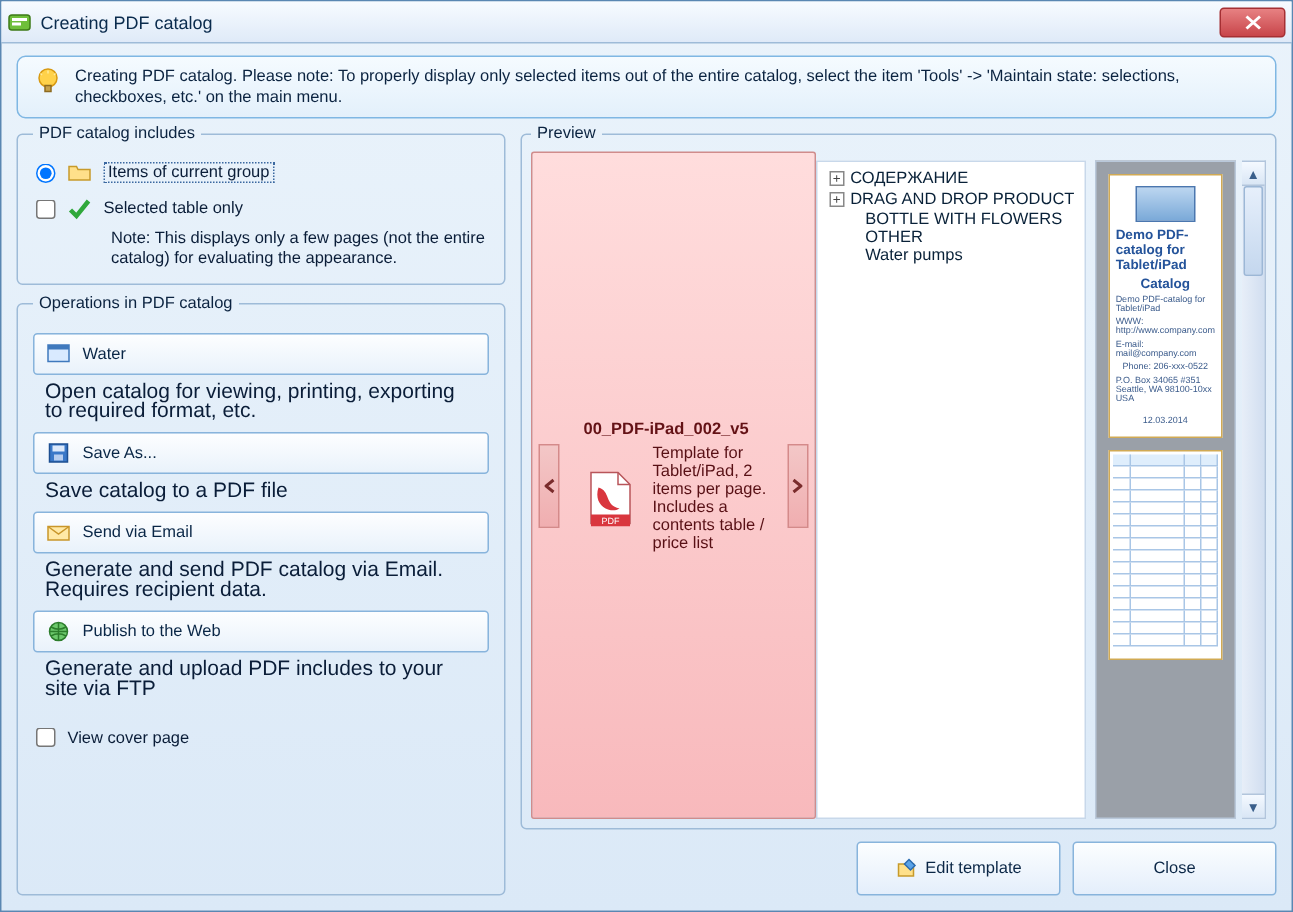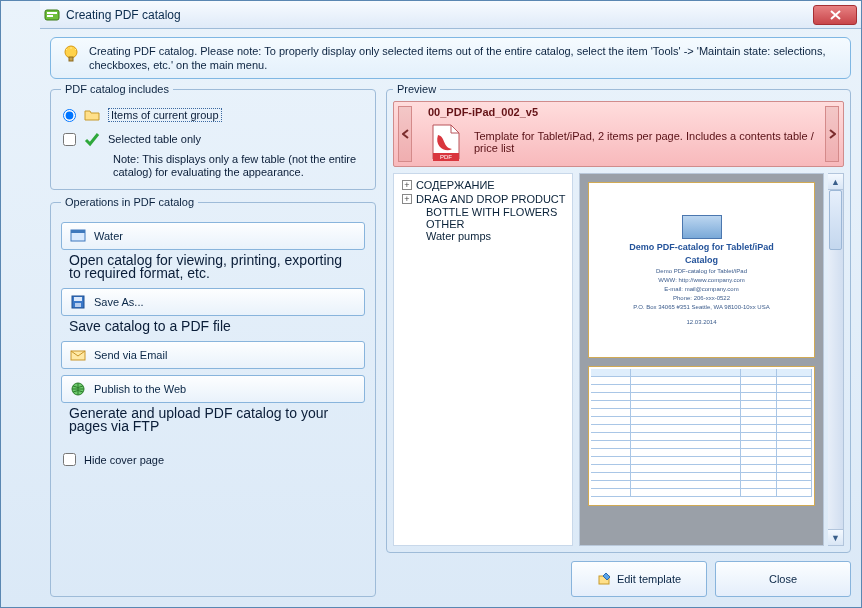--- a/index.html
+++ b/index.html
@@ -1,17 +1,17 @@
 <!DOCTYPE html>
 <html><head>
 <meta charset="utf-8">
 <style>
   * { box-sizing: border-box; font-family: Tahoma, Verdana, Arial, sans-serif; }
   body { margin: 0; padding: 0; background: #eef4fc; width: 862px; height: 608px; overflow: hidden; }
-  .window { width: 862px; height: 608px; background: linear-gradient(#eaf3fb,#dbe9f7); border: 1px solid #5a87b2; display: flex; flex-direction: column; padding-left: 39px; }
+  .window { width: 862px; height: 608px; background: linear-gradient(#eaf3fb,#dbe9f7); border: 1px solid #5a87b2; display: flex; flex-direction: column; }
   .titlebar { height: 28px; background: linear-gradient(#f7fbff,#dfeaf8); display: flex; align-items: center; padding: 0 4px; border-bottom: 1px solid #9ebbd8; }
   .titlebar .title { font-size: 12px; color: #0a2b4d; margin-left: 6px; flex: 1; }
   .titlebar .close { width: 44px; height: 20px; border-radius: 3px; background: linear-gradient(#e78182,#c8454a); border: 1px solid #a52f33; display: flex; align-items: center; justify-content: center; color: #fff; font-weight: bold; font-size: 11px; }
   .titlebar .appicon { width: 16px; height: 16px; display: inline-flex; }
 
   .body { flex: 1; display: flex; flex-direction: column; padding: 8px 10px 10px; gap: 4px; }
   .noterow { border: 1px solid #7fb7e3; border-radius: 6px; background: linear-gradient(#f5fbff,#e3f0fb); padding: 6px 10px; display: flex; align-items: flex-start; gap: 8px; }
   .noterow .bulb { width: 20px; height: 20px; flex-shrink: 0; }
   .noterow .txt { font-size: 11px; color: #0b2340; line-height: 14px; }
 
@@ -23,21 +23,21 @@
   legend { font-size: 11px; color: #0b2340; padding: 0 4px; }
 
   .optrow { display: flex; align-items: center; gap: 8px; padding: 4px 2px; font-size: 11px; color: #0a1d38; }
   .optrow input[type=radio], .optrow input[type=checkbox] { margin: 0; }
   .iconbox { width: 16px; height: 16px; display: inline-flex; align-items: center; justify-content: center; }
   .optnote { font-size: 11px; color: #0a1d38; padding: 2px 2px 2px 52px; line-height: 13px; }
 
   .opbtn { border: 1px solid #88b4dc; border-radius: 3px; background: linear-gradient(#fdfeff,#e9f2fb); padding: 5px 8px; display: flex; align-items: center; gap: 8px; font-size: 11px; color: #092646; cursor: pointer; margin-top: 6px; }
   .opdesc { font-size: 14px; color: #0a1d38; padding: 4px 8px 2px 8px; line-height: 13px; }
 
-  .previewfs { flex: 1; display: flex; flex-direction: column; min-height: 0; padding: 6px; }
+  .previewfs { flex: 1; display: flex; min-height: 0; padding: 6px; }
   .tmplbar { border: 1px solid #d08c8c; background: linear-gradient(#fdd,#f8b9bc); border-radius: 2px; padding: 4px 4px; display: flex; align-items: center; gap: 10px; }
   .tmplbar .name { font-size: 11px; font-weight: bold; color: #641216; margin-left: 4px; }
   .tmplbar .pdfchip { width: 36px; height: 40px; display: flex; flex-direction: column; align-items: center; justify-content: center; margin-left: 4px; }
   .tmplbar .desc { font-size: 11px; color: #581015; flex: 1; }
   .tmplbar .navbtn { width: 14px; height: 56px; background: linear-gradient(#f3c7c7,#f0aeb0); border: 1px solid #d48a8a; display: flex; align-items: center; justify-content: center; color: #7a2c2c; font-size: 10px; cursor: pointer; }
   .tmplbar .navbtn.left { margin-right: 2px; }
   .tmplbar .col { display: flex; flex-direction: column; gap: 4px; flex: 0 0 auto; }
   .tmplbar .mid { display: flex; align-items: center; gap: 10px; flex: 1; }
 
   .previewbody { flex: 1; display: flex; gap: 6px; margin-top: 6px; min-height: 0; }
@@ -123,21 +123,21 @@
           <label class="optrow">
             <input type="checkbox" style="">
             <span class="iconbox">
               <svg width="16" height="16" viewBox="0 0 16 16">
                   <path d="M2 9 l4 4 8-10" fill="none" stroke="#2fa83b" stroke-width="3"></path>
                 </svg>
             </span>
             <span>Selected table only</span>
           </label>
 
-          <div class="optnote">Note: This displays only a few table (not the entire catalog) for evaluating the appearance.</div>
+          <div class="optnote">Note: This displays only a few pages (not the entire catalog) for evaluating the appearance.</div>
         </fieldset>
 
         <fieldset style="flex:1;">
           <legend>Operations in PDF catalog</legend>
 
           <div class="opbtn">
             <span class="iconbox">
               <svg width="16" height="16" viewBox="0 0 16 16">
                   <rect x="1" y="2" width="14" height="11" fill="#d9eaff" stroke="#3f79bd"></rect>
                   <rect x="1" y="2" width="14" height="3" fill="#3f79bd"></rect>
@@ -161,35 +161,36 @@
 
           <div class="opbtn">
             <span class="iconbox">
               <svg width="16" height="16" viewBox="0 0 16 16">
                   <rect x="1" y="4" width="14" height="9" fill="#ffe9a6" stroke="#c9962a"></rect>
                   <path d="M1 4 l7 5 7-5" fill="none" stroke="#c9962a"></path>
                 </svg>
             </span>
             <span>Send via Email</span>
           </div>
+          <div class="opdesc">Generate and send PDF catalog via Email. Requires recipient data.</div>
 
           <div class="opbtn">
             <span class="iconbox">
               <svg width="16" height="16" viewBox="0 0 16 16">
                   <circle cx="8" cy="8" r="6" fill="#6cc96c" stroke="#2c7d2c"></circle>
                   <path d="M2 8 h12 M8 2 v12 M3 5 q5 3 10 0 M3 11 q5 -3 10 0" stroke="#2c7d2c" fill="none"></path>
                 </svg>
             </span>
             <span>Publish to the Web</span>
           </div>
-          <div class="opdesc">Generate and upload PDF catalog to your pages via FTP</div>
+          <div class="opdesc">Generate and upload PDF includes to your site via FTP</div>
 
           <label class="optrow" style="margin-top:14px;">
             <input type="checkbox" style="">
-            <span>Hide cover page</span>
+            <span>View cover page</span>
           </label>
         </fieldset>
       </div>
 
       <div class="right">
         <fieldset class="previewfs">
           <legend>Preview</legend>
 
           <div class="tmplbar">
             <div class="navbtn left">

